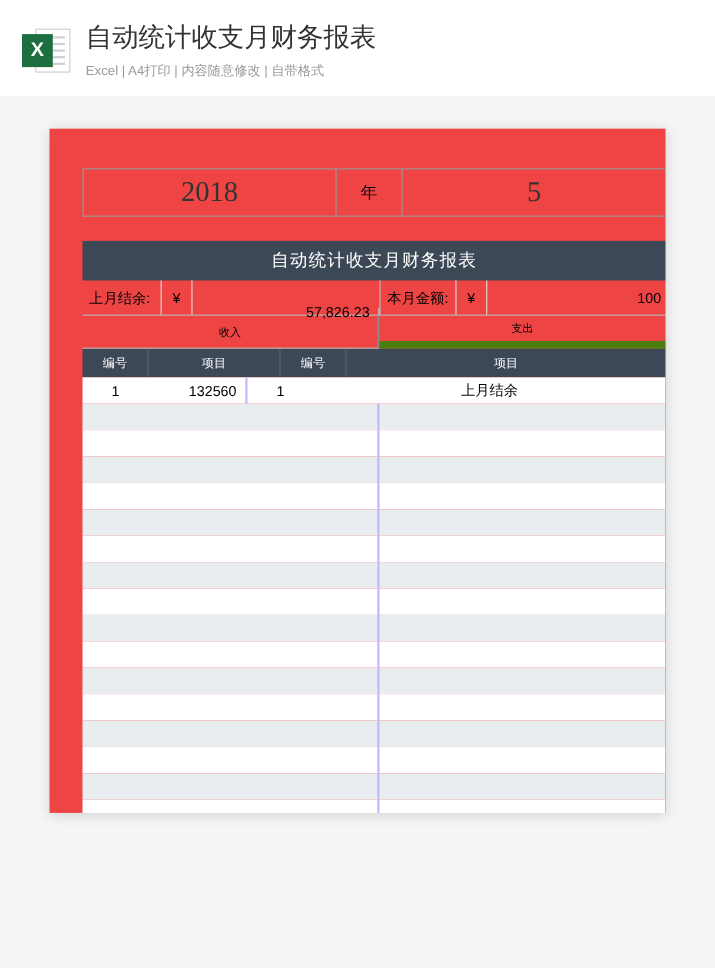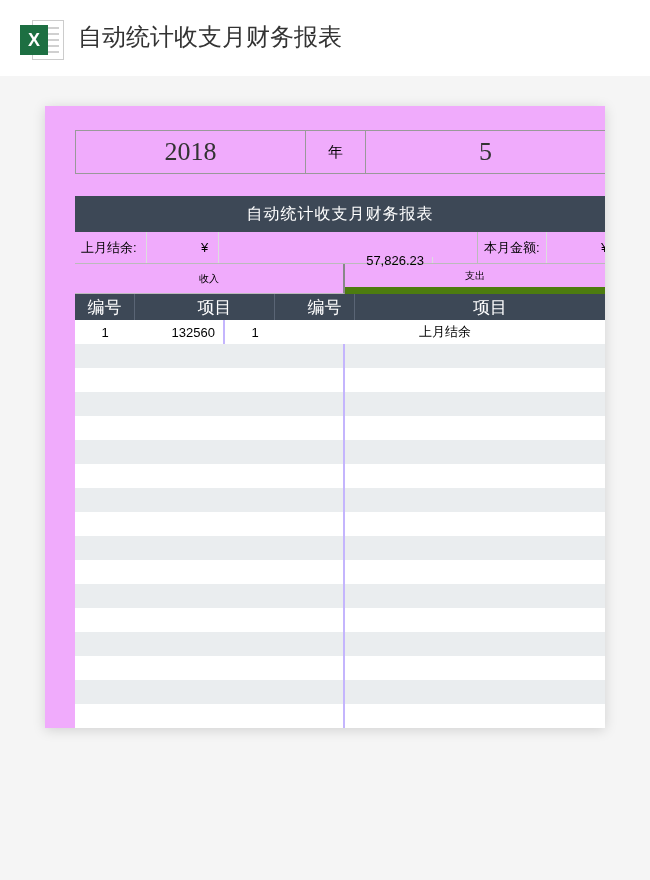--- a/index.html
+++ b/index.html
@@ -70,23 +70,23 @@
       color: #999;
     }
     .preview-wrap {
       padding: 30px 40px;
       display: flex;
       justify-content: center;
     }
     .preview {
       width: 560px;
       height: 622px;
-      background: #f0abfc;
+      background: #ef4444;
       box-shadow: 0 2px 12px rgba(0,0,0,0.15);
-      padding: 24px 0 0 30px;
+      padding: 36px 0 0 30px;
       overflow: hidden;
     }
     .date-row {
       display: flex;
       align-items: stretch;
       height: 44px;
       border: 1px solid #999;
       border-right: none;
     }
     .date-year {
@@ -125,21 +125,20 @@
       align-items: center;
       justify-content: center;
       font-size: 16px;
       letter-spacing: 1px;
     }
     .summary-row {
       display: flex;
       height: 32px;
       border-bottom: 1px solid #bbb;
       font-size: 13px;
-      gap: 44px;
     }
     .summary-cell {
       display: flex;
       align-items: center;
       border-right: 1px solid #ddd;
       padding: 0 6px;
     }
     .sc-label { flex: 0 0 72px; }
     .sc-cur { flex: 0 0 28px; justify-content: center; }
     .sc-val { flex: 0 0 170px; justify-content: flex-end; padding-right: 8px; margin-top: 25px; }
@@ -165,22 +164,21 @@
       display: flex;
       align-items: center;
       justify-content: center;
       border-bottom: 7px solid #4d7c0f;
     }
     .col-header-row {
       display: flex;
       height: 26px;
       background: #3d4856;
       color: #fff;
-      font-size: 17px;
-      gap: 20px;
+      font-size: 11px;
     }
     .col-h {
       display: flex;
       align-items: center;
       justify-content: center;
       border-right: 1px solid #5a6575;
     }
     .c-num { flex: 0 0 60px; }
     .c-item { flex: 0 0 120px; }
     .c-amt { flex: 0 0 90px; border-right: 2px solid #2a3340; }
@@ -208,20 +206,21 @@
 </head>
 <body>
 
 <div class="header">
   <div class="excel-icon">
     <div class="sheet"></div>
     <div class="book">X</div>
   </div>
   <div class="header-text">
     <div class="header-title">自动统计收支月财务报表</div>
+    <div class="header-meta">Excel | A4打印 | 内容随意修改 | 自带格式</div>
   </div>
 </div>
 
 <div class="preview-wrap">
   <div class="preview">
 
     <div class="date-row">
       <div class="date-year">2018</div>
       <div class="date-yearlabel">年</div>
       <div class="date-month">5</div>

